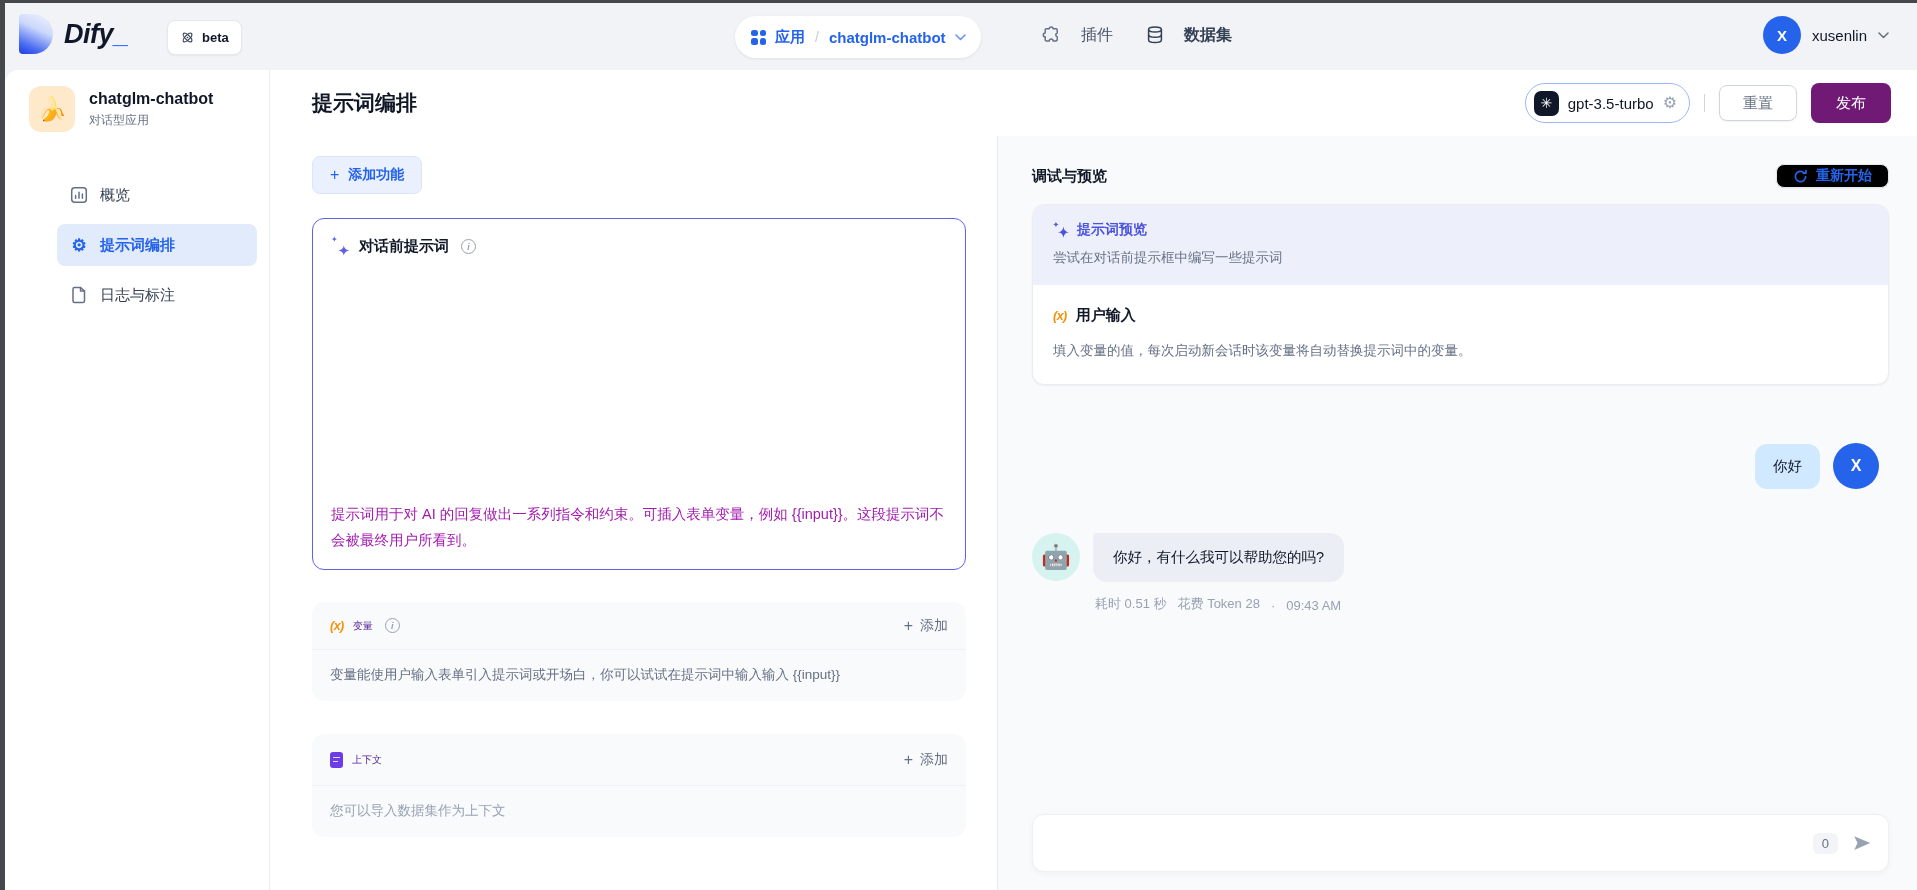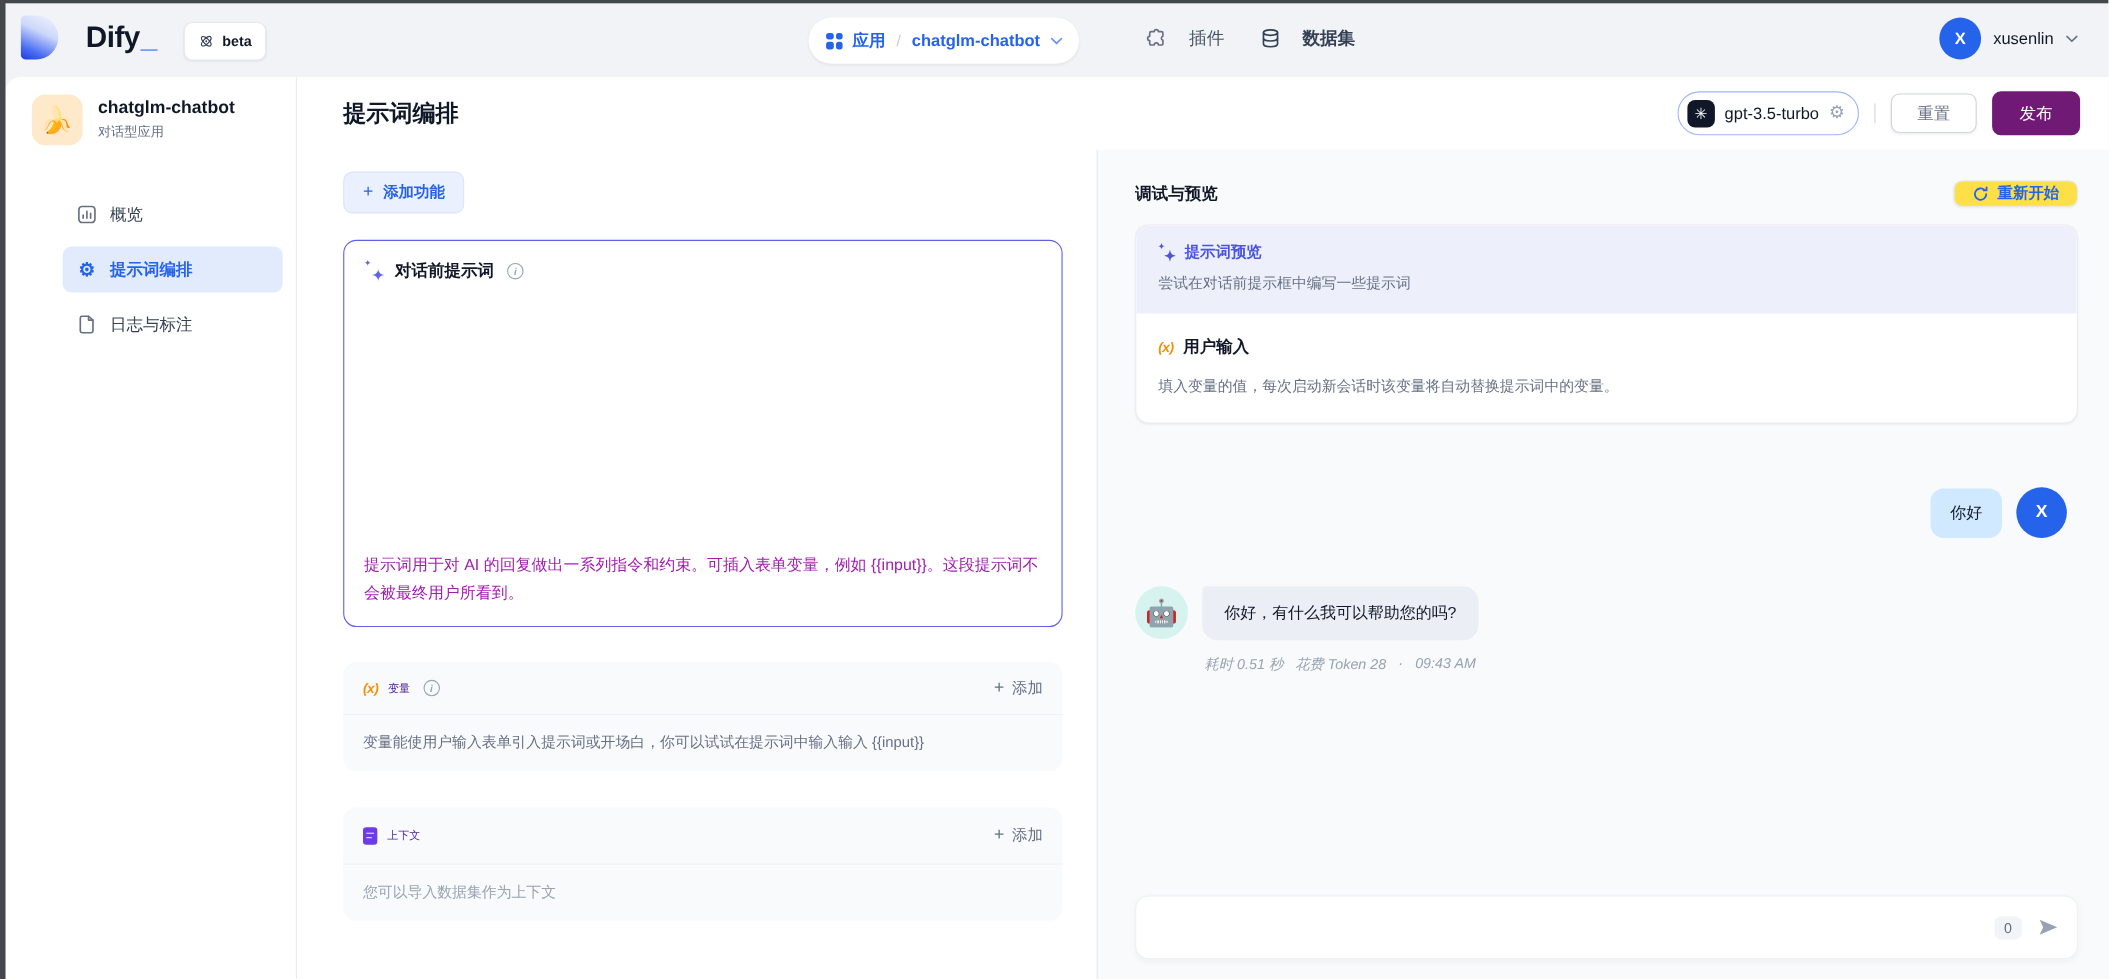--- a/index.html
+++ b/index.html
@@ -3,21 +3,21 @@
 <meta charset="utf-8">
 <style>
   html,body{margin:0;padding:0;}
   .screen{position:relative;width:1917px;height:890px;background:#f2f3f6;overflow:hidden;
           font-family:"Liberation Sans",sans-serif;color:#101828;}
   .edge-top{position:absolute;top:0;left:0;right:0;height:3px;background:#44474b;z-index:40;}
   .edge-left{position:absolute;top:0;left:0;bottom:0;width:5px;background:#44474b;z-index:40;}
 
   
   .topbar{position:absolute;top:3px;left:5px;right:0;height:67px;}
-  .logo{position:absolute;left:14px;top:11px;display:flex;align-items:center;gap:25px;cursor:pointer;}
+  .logo{position:absolute;left:14px;top:11px;display:flex;align-items:center;gap:11px;cursor:pointer;font-style:italic;}
   .logo-mark{width:34px;height:40px;border-radius:4px 20px 20px 4px;
              background:linear-gradient(205deg,#eef2fd 5%,#ccd8fa 40%,#4a6cf2 78%,#1c3ce0 100%);}
   .logo-text{font-size:27px;font-weight:800;letter-spacing:-0.5px;color:#0f1728;display:flex;align-items:baseline;}
   .logo-underscore{color:#2970ff;margin-left:1px;}
   .beta-badge{position:absolute;left:162px;top:17px;height:33px;background:#fff;border:1px solid #e4e7ec;
               border-radius:8px;display:flex;align-items:center;gap:7px;padding:0 12px;
               font-size:13px;font-weight:700;color:#101828;box-shadow:0 1px 2px rgba(16,24,40,.05);}
   .nav-pill{position:absolute;left:730px;top:13px;height:42px;background:#fff;border-radius:21px;
             display:flex;align-items:center;padding:0 15px 0 16px;gap:9px;cursor:pointer;
             box-shadow:0 1px 3px rgba(16,24,40,.08);}
@@ -105,21 +105,21 @@
   .card.context .card-desc{color:#98a2b3;}
   .doc-icon{width:13px;height:16px;border-radius:3px;background:#6d3ce8;position:relative;flex-shrink:0;}
   .doc-icon:before{content:"";position:absolute;left:3px;top:5px;width:7px;height:1.5px;background:#e6dcff;}
   .doc-icon:after{content:"";position:absolute;left:3px;top:9px;width:5px;height:1.5px;background:#e6dcff;}
 
   
   .debug{flex:1;background:#f9fafb;border-left:1px solid #e7e9ee;display:flex;flex-direction:column;
          padding:28px 28px 18px 34px;box-sizing:border-box;min-height:0;min-width:0;}
   .debug-head{display:flex;align-items:center;flex-shrink:0;}
   .debug-title{font-size:15px;font-weight:600;color:#101828;}
-  .btn-restart{margin-left:auto;height:24px;background:#fde047;border:1px solid #e4e7ec;border-radius:8px;
+  .btn-restart{margin-left:auto;height:24px;background:#000000;border:1px solid #e4e7ec;border-radius:8px;
                display:flex;align-items:center;gap:8px;padding:0 16px;color:#2563eb;font-size:14px;
                font-weight:700;cursor:pointer;box-shadow:0 1px 2px rgba(16,24,40,.06);font-family:inherit;}
   .preview-card{margin-top:16px;background:#fff;border:1px solid #eaecf0;border-radius:12px;flex-shrink:0;
                 box-shadow:0 1px 2px rgba(16,24,40,.05);overflow:hidden;}
   .pc-top{background:#edf0fb;padding:16px 20px 18px;}
   .pc-top-title{display:flex;gap:8px;align-items:center;color:#4b53e0;font-size:14px;font-weight:600;}
   .pc-sparkle{position:relative;width:16px;height:16px;color:#4b53e0;}
   .pc-sparkle .s-big{position:absolute;right:0;bottom:-1px;font-size:13px;line-height:1;}
   .pc-sparkle .s-small{position:absolute;left:0;top:-1px;font-size:7px;line-height:1;}
   .pc-top-desc{margin-top:10px;color:#667085;font-size:13.5px;}
@@ -130,21 +130,21 @@
   .chat{flex:1;display:flex;flex-direction:column;min-height:0;}
   .msg-user{display:flex;justify-content:flex-end;align-items:center;gap:13px;margin-top:58px;flex-shrink:0;}
   .bubble-user{background:#d1e9ff;border-radius:12px;padding:13px 18px;font-size:14.5px;color:#101828;}
   .avatar-user{width:46px;height:46px;border-radius:50%;background:#2563eb;color:#fff;font-size:16px;
                font-weight:600;display:flex;align-items:center;justify-content:center;margin-right:10px;flex-shrink:0;}
   .msg-bot{display:flex;gap:13px;margin-top:44px;flex-shrink:0;}
   .avatar-bot{width:48px;height:48px;border-radius:50%;background:#d6f3ef;font-size:24px;display:flex;
               align-items:center;justify-content:center;flex-shrink:0;}
   .bubble-bot{background:#ebeef4;border-radius:4px 14px 14px 14px;padding:15px 20px;font-size:14.5px;
               color:#101828;display:inline-block;align-self:flex-start;}
-  .bot-meta{margin-top:13px;color:#98a2b3;font-size:13px;display:flex;gap:11px;align-items:flex-start;padding-left:2px;font-style:italic;}
+  .bot-meta{margin-top:13px;color:#98a2b3;font-size:13px;display:flex;gap:11px;align-items:flex-end;padding-left:2px;}
   .chat-input-row{margin-top:auto;background:#fff;border:1px solid #eef0f3;border-radius:12px;height:58px;
                   display:flex;align-items:center;padding:0 15px 0 16px;box-shadow:0 2px 6px rgba(16,24,40,.04);
                   flex-shrink:0;box-sizing:border-box;}
   .chat-input{flex:1;border:none;outline:none;font-size:14.5px;font-family:inherit;color:#101828;background:transparent;}
   .counter{background:#f2f4f7;border-radius:6px;padding:3px 9px;color:#667085;font-size:13px;}
   .send-btn{margin-left:13px;display:flex;cursor:pointer;background:none;border:none;padding:0;}
 </style>
 </head>
 <body>
 

